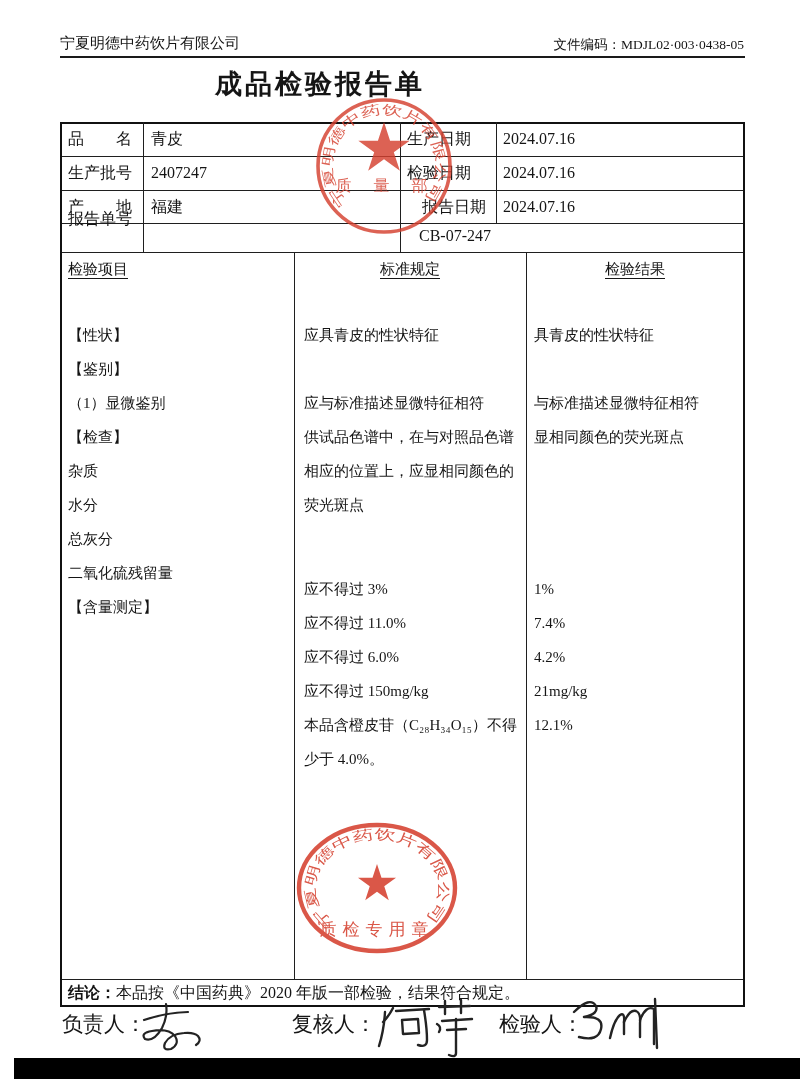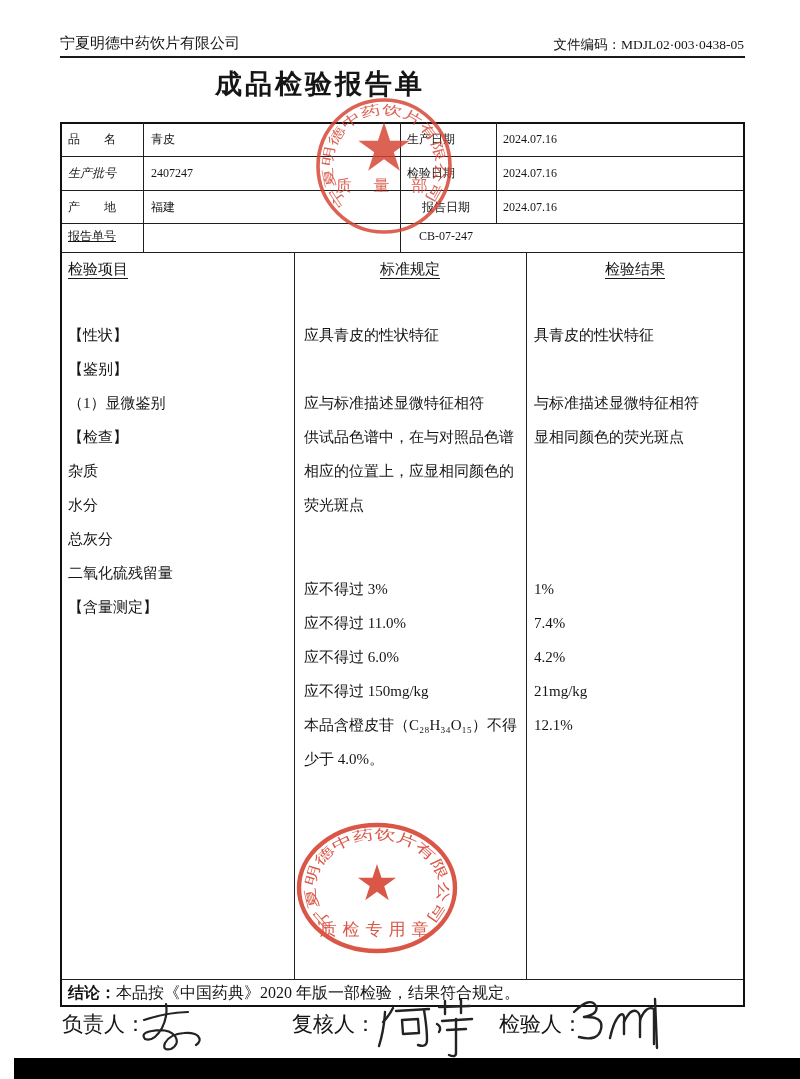--- a/index.html
+++ b/index.html
@@ -11,21 +11,21 @@
   .company{top:34px;left:60px;font-size:15px;}
   .doccode{top:36px;right:56px;font-size:13.5px;}
   .headrule{top:56px;left:60px;width:685px;height:2px;background:#1a1a1a;}
   .title{top:66px;left:0;width:640px;text-align:center;font-size:27px;font-weight:bold;letter-spacing:3px;}
   
   .hl,.vl{position:absolute;background:#1f1f1f;}
   .hl{height:1px;}
   .vl{width:1px;}
   .hl.thick,.vl.thick{background:#111;}
   
-  .cell{position:absolute;height:34px;line-height:34px;font-size:12px;white-space:nowrap;}
+  .cell{position:absolute;height:34px;line-height:34px;font-size:16px;white-space:nowrap;}
   
   .icol{position:absolute;top:252px;height:727px;overflow:hidden;font-size:15px;}
   .ln{height:34px;line-height:34px;white-space:nowrap;padding-left:8px;}
   .ln.ctr{text-align:center;padding-left:0;}
   .ln.hdr span{text-decoration:underline;text-underline-offset:4px;}
   .ln.sp{height:32px;}
   .ln.tall{height:118px;white-space:normal;}
   .ln.dual{height:68px;white-space:normal;}
   .c2pad{padding-left:10px;padding-right:6px;}
   
@@ -57,31 +57,31 @@
   <div class="vl thick" style="left:60px;top:122px;height:885px;width:2px;"></div>
   <div class="vl thick" style="left:743px;top:122px;height:885px;width:2px;"></div>
   <div class="vl" style="left:143px;top:122px;height:130px;"></div>
   <div class="vl" style="left:400px;top:122px;height:130px;"></div>
   <div class="vl" style="left:496px;top:122px;height:101px;"></div>
   <div class="vl" style="left:294px;top:252px;height:727px;"></div>
   <div class="vl" style="left:526px;top:252px;height:727px;"></div>
 
   <div class="cell" style="left:68px;top:122px;">品　　名</div>
   <div class="cell" style="left:151px;top:122px;">青皮</div>
-  <div class="cell" style="left:68px;top:156px;font-style:italic;">生产批号</div>
+  <div class="cell" style="left:68px;top:156px;">生产批号</div>
   <div class="cell" style="left:151px;top:156px;">2407247</div>
   <div class="cell" style="left:68px;top:190px;">产　　地</div>
   <div class="cell" style="left:151px;top:190px;">福建</div>
   <div class="cell" style="left:407px;top:122px;">生产日期</div>
   <div class="cell" style="left:503px;top:122px;">2024.07.16</div>
   <div class="cell" style="left:407px;top:156px;">检验日期</div>
   <div class="cell" style="left:503px;top:156px;">2024.07.16</div>
   <div class="cell" style="left:396px;top:190px;margin-left:26px;">报告日期</div>
   <div class="cell" style="left:503px;top:190px;">2024.07.16</div>
-  <div class="cell" style="left:68px;top:221px;height:30px;line-height:30px;text-decoration:underline;">报告单号</div>
+  <div class="cell" style="left:68px;top:204px;height:30px;line-height:30px;">报告单号</div>
   <div class="cell" style="left:419px;top:221px;height:30px;line-height:30px;text-align:center;">CB-07-247</div>
 
   <div class="icol" style="left:60px;width:234px;">
     <div class="ln hdr"><span>检验项目</span></div>
     <div class="ln sp"></div>
     <div class="ln">【性状】</div>
     <div class="ln">【鉴别】</div>
     <div class="ln">（1）显微鉴别</div>
     <div class="ln">【检查】</div>
     <div class="ln">杂质</div>

